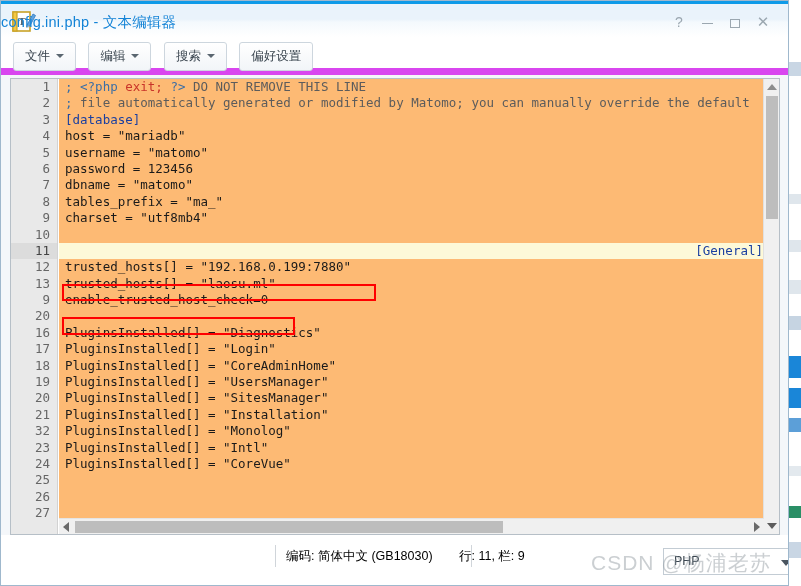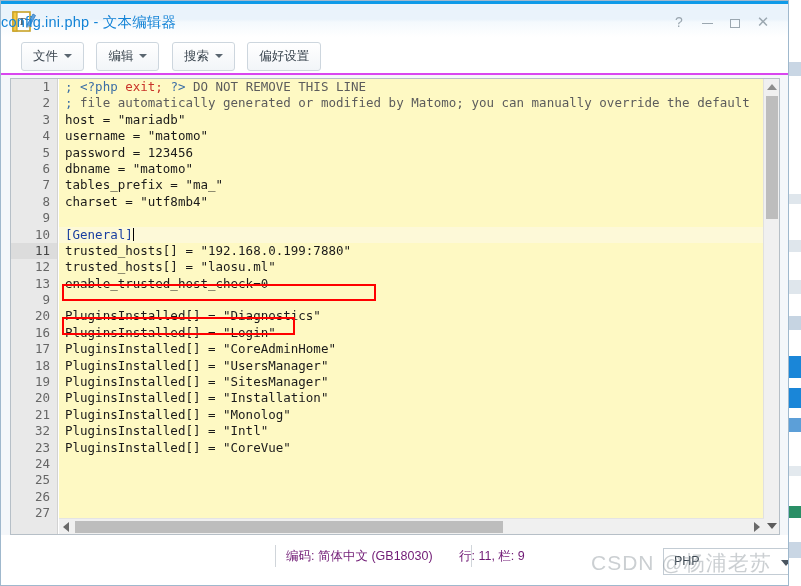--- a/index.html
+++ b/index.html
@@ -70,22 +70,22 @@
     display:inline-block; width:11px; height:0;
     border-top:1.6px solid #9ba7b0;
     vertical-align: middle;
   }
 
   
   #toolbar {
     position: relative;
     height: 38px;
     background: #ffffff;
-    border-bottom: 2px solid #d946ef;
-    padding-left: 20px;
+    border-bottom: 7px solid #d946ef;
+    padding-left: 12px;
     box-sizing: border-box;
   }
   .tbtn {
     display: inline-block;
     margin-top: 5px; margin-right: 8px;
     padding: 0 11px;
     height: 27px; line-height: 26px;
     background: linear-gradient(to bottom,#ffffff,#f2f5f8);
     border: 1px solid #cdd6de;
     border-radius: 3px;
@@ -127,33 +127,33 @@
     font-family: "DejaVu Sans Mono", "Liberation Mono", monospace;
     font-size: 12.5px;
     color: #666666;
     box-sizing: border-box;
   }
   .lnum.cur { background: #dcdcdc; color: #444; }
 
   #code {
     position: absolute; left: 48px; top: 0;
     width: 705px; height: 455px;
-    background: #fef9c3;
+    background: #fdba74;
     overflow: hidden;
   }
   .cline {
     height: 16.4px; line-height: 16.4px;
     white-space: pre;
     font-family: "DejaVu Sans Mono", "Liberation Mono", monospace;
     font-size: 12.5px;
     color: #1a1a1a;
     padding-left: 6px;
     box-sizing: border-box;
   }
-  .cline.cur { background: #fdf9d8; }
+  .cline.cur { background: #fdf9d8; text-align: right; }
   .tok-comment { color: #3b6ea5; }
   .tok-gray    { color: #5c5c5c; }
   .tok-red     { color: #c9342a; }
   .tok-section { color: #1a3fa0; }
   .tok-key     { color: #1a1a1a; }
   .tok-str     { color: #1a1a1a; }
   .caretbar {
     display:inline-block; width:1px; height:13px;
     background:#000; vertical-align:-2px;
   }
@@ -215,21 +215,21 @@
     background: #ffffff;
   }
   .st-sep {
     position: absolute; top: 10px;
     width: 1px; height: 22px;
     background: #d0d5da;
   }
   .st-text {
     position: absolute; top: 10px;
     line-height: 22px;
-    font-size: 12.5px; color: #701a75;
+    font-size: 12.5px; color: #000000;
     white-space: nowrap;
   }
   #lang-select {
     position: absolute; left: 662px; top: 547px;
     width: 138px; height: 27px;
     background: #ffffff;
     border: 1px solid #c3ccd4;
     box-sizing: border-box;
     font-size: 12.5px; color: #3b4650;
     line-height: 25px;
@@ -331,20 +331,21 @@
         <div class="lnum">32</div>
         <div class="lnum">23</div>
         <div class="lnum">24</div>
         <div class="lnum">25</div>
         <div class="lnum">26</div>
         <div class="lnum">27</div>
       </div>
     <div id="code">
         <div class="cline"><span class="tok-comment">; &lt;?php </span><span class="tok-red">exit;</span><span class="tok-comment"> ?&gt;</span><span class="tok-gray"> DO NOT REMOVE THIS LINE</span></div>
         <div class="cline"><span class="tok-comment">;</span><span class="tok-gray"> file automatically generated or modified by Matomo; you can manually override the default</span></div>
+        <div class="cline"><span class="tok-section">[database]</span></div>
         <div class="cline"><span class="tok-key">host</span><span class="tok-key"> = </span><span class="tok-str">"mariadb"</span></div>
         <div class="cline"><span class="tok-key">username</span><span class="tok-key"> = </span><span class="tok-str">"matomo"</span></div>
         <div class="cline"><span class="tok-key">password</span><span class="tok-key"> = </span><span class="tok-str">123456</span></div>
         <div class="cline"><span class="tok-key">dbname</span><span class="tok-key"> = </span><span class="tok-str">"matomo"</span></div>
         <div class="cline"><span class="tok-key">tables_prefix</span><span class="tok-key"> = </span><span class="tok-str">"ma_"</span></div>
         <div class="cline"><span class="tok-key">charset</span><span class="tok-key"> = </span><span class="tok-str">"utf8mb4"</span></div>
         <div class="cline">&nbsp;</div>
         <div class="cline cur"><span class="tok-section">[General]</span><span class="caretbar"></span></div>
         <div class="cline"><span class="tok-key">trusted_hosts[]</span><span class="tok-key"> = </span><span class="tok-str">"192.168.0.199:7880"</span></div>
         <div class="cline"><span class="tok-key">trusted_hosts[]</span><span class="tok-key"> = </span><span class="tok-str">"laosu.ml"</span></div>

